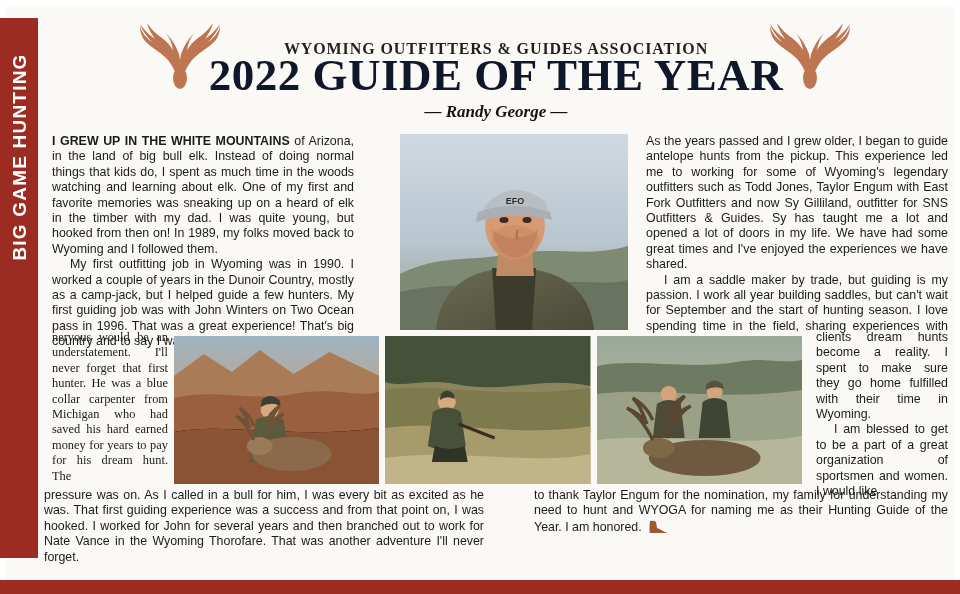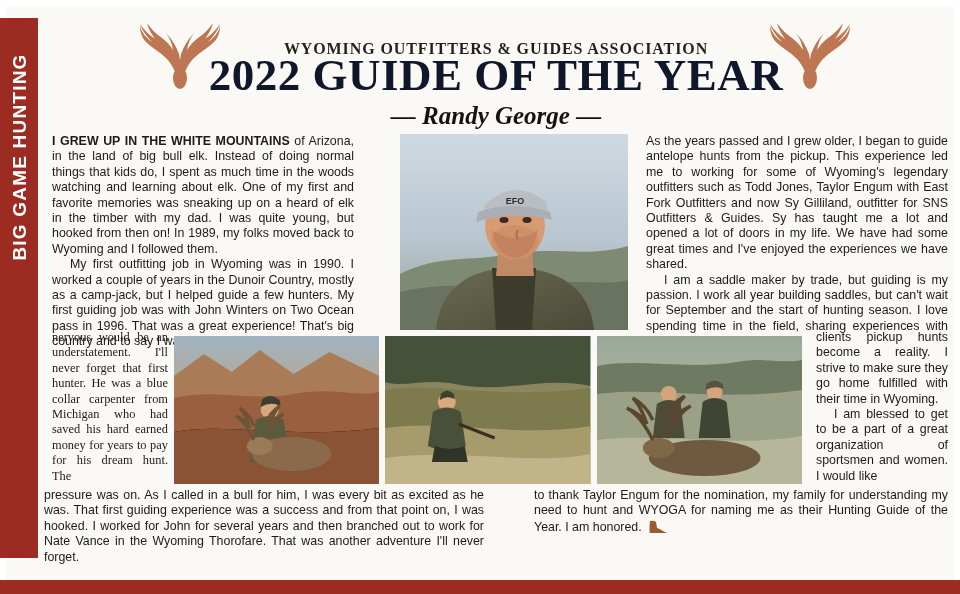--- a/index.html
+++ b/index.html
@@ -111,21 +111,21 @@
   }
   .sub-title {
     position: absolute;
     top: 96px;
     left: 0;
     width: 904px;
     text-align: center;
     font-family: "Liberation Serif", serif;
     font-style: italic;
     font-weight: bold;
-    font-size: 25px;
+    font-size: 17px;
     color: #16120f;
   }
   .elk-left, .elk-right {
     position: absolute;
     top: 14px;
     width: 150px;
     height: 70px;
     opacity: 0.92;
   }
   .elk-left { left: 62px; }
@@ -297,21 +297,21 @@
           <path d="M78 78 q36 -12 72 0 l2 8 q-38 -10 -76 2 Z" fill="#a9afb4"></path>
           <text x="115" y="70" font-family="Liberation Sans, sans-serif" font-size="9" font-weight="bold" fill="#2c2c2c" text-anchor="middle">EFO</text>
         </svg>
       </div>
 
       <div class="col-left-narrow">
         <p class="first">nervous would be an understatement. I'll never forget that first hunter. He was a blue collar carpenter from Michigan who had saved his hard earned money for years to pay for his dream hunt. The</p>
       </div>
 
       <div class="col-right-narrow">
-        <p class="first">clients pickup hunts become a reality. I strive to make sure they go home fulfilled with their time in Wyoming.</p>
+        <p class="first">clients dream hunts become a reality. I spent to make sure they go home fulfilled with their time in Wyoming.</p>
         <p>I am blessed to get to be a part of a great organization of sportsmen and women. I would like</p>
       </div>
 
       <div class="photo-strip">
         <div class="ph">
           <svg viewBox="0 0 206 148" width="100%" height="148" preserveAspectRatio="none">
             <defs>
               <linearGradient id="desert" x1="0" y1="0" x2="0" y2="1">
                 <stop offset="0%" stop-color="#9fb4c4"></stop>
                 <stop offset="40%" stop-color="#b9a68f"></stop>

